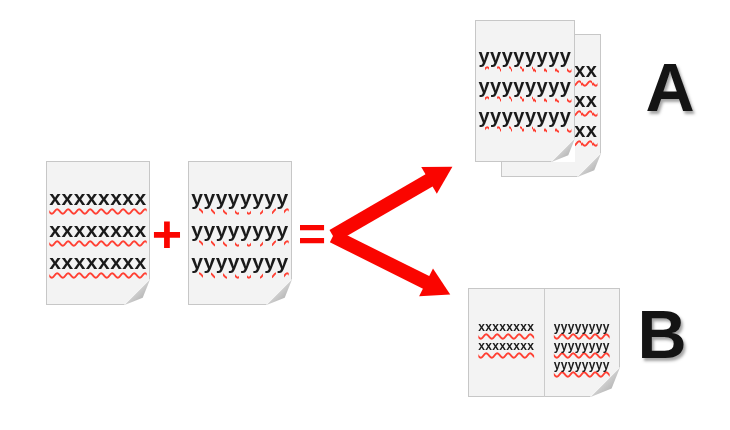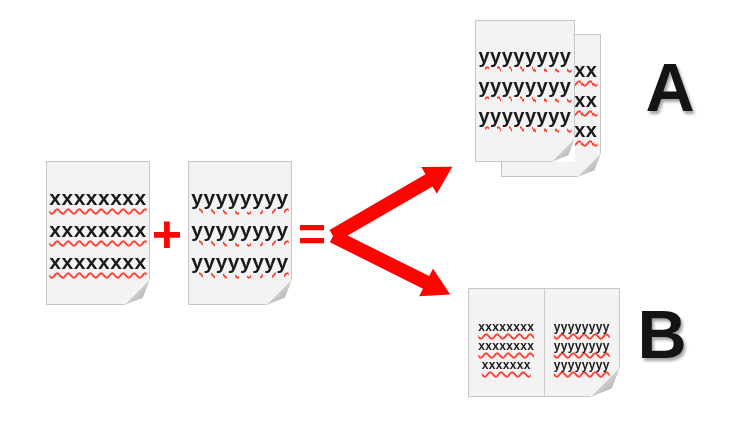--- a/index.html
+++ b/index.html
@@ -120,21 +120,20 @@
         <span class="flap"></span>
       </span>
   </div>
 
   <div class="big-letter letter-a">A</div>
 
   <div class="doc spread" style="left:468px;top:288px;width:152px;height:109px;">
     <div class="page page-left">
       <span class="doc-line">xxxxxxxx</span>
       <span class="doc-line">xxxxxxxx</span>
-      <span class="doc-line">xxxxxxx</span>
     </div>
     <div class="page page-right">
       <span class="doc-line">yyyyyyyy</span>
       <span class="doc-line">yyyyyyyy</span>
       <span class="doc-line">yyyyyyyy</span>
     </div>
     <span class="ear ear-lg">
         <span class="cut"></span>
         <span class="flap"></span>
       </span>

